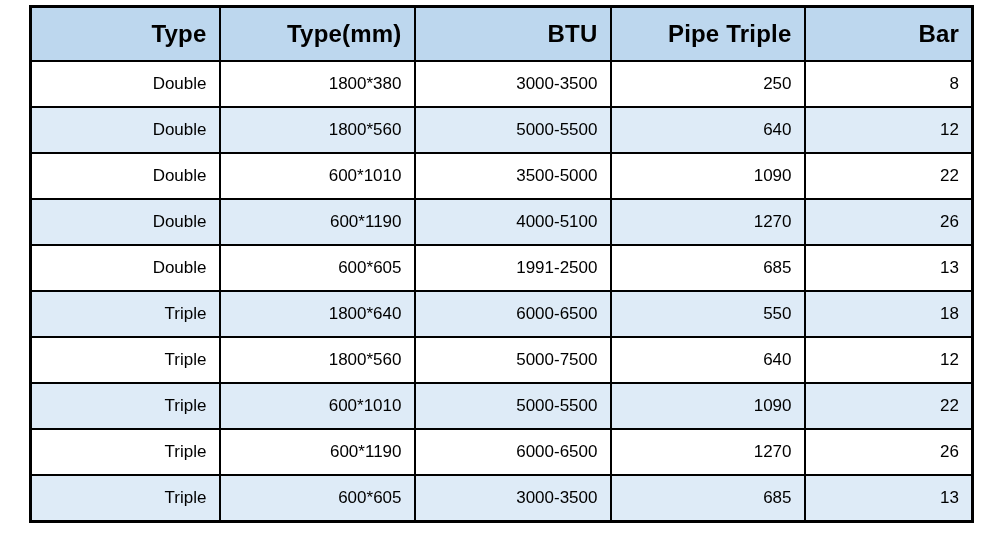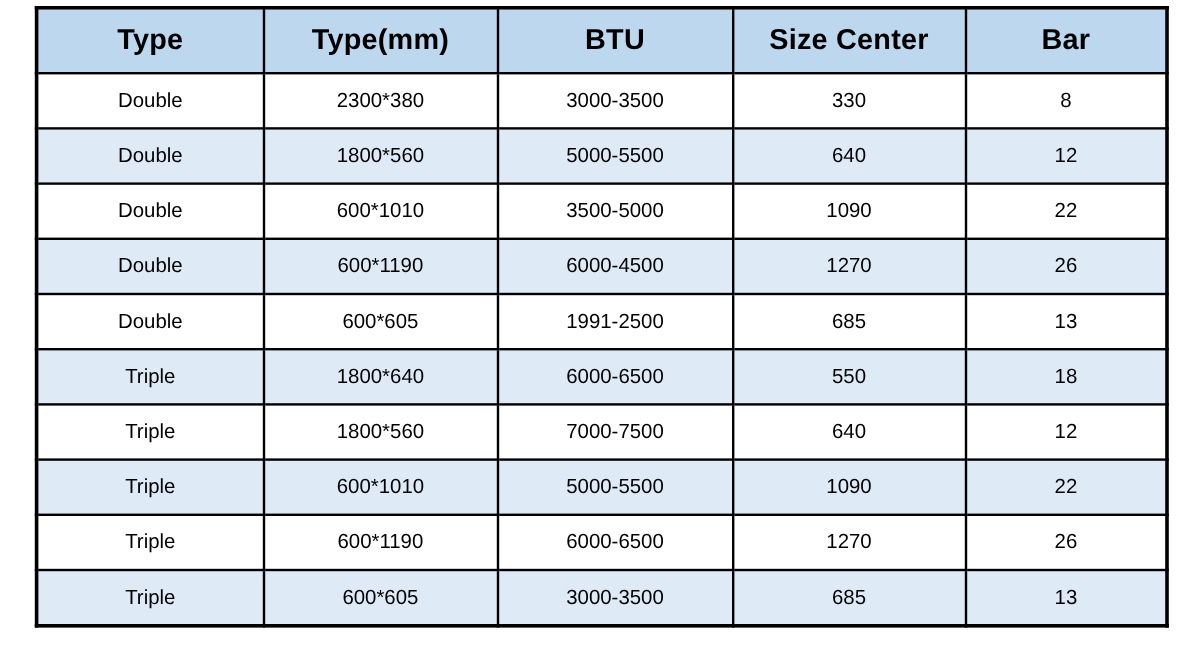--- a/index.html
+++ b/index.html
@@ -19,21 +19,21 @@
     height: 537px;
   }
   table.spec {
     border-collapse: collapse;
     table-layout: fixed;
     width: 942px;
     border: 3px solid #000000;
   }
   table.spec th, table.spec td {
     border: 2px solid #000000;
-    text-align: center;
+    text-align: right;
     vertical-align: middle;
     padding: 12px;
     color: #000000;
     overflow: hidden;
     white-space: nowrap;
   }
   table.spec thead tr {
     height: 48px;
   }
   table.spec th {
@@ -64,71 +64,71 @@
         <col style="width: 195px;">
         <col style="width: 196px;">
         <col style="width: 194px;">
         <col style="width: 168px;">
       </colgroup>
     <thead>
       <tr>
           <th>Type</th>
           <th>Type(mm)</th>
           <th>BTU</th>
-          <th>Size Center</th>
+          <th>Pipe Triple</th>
           <th>Bar</th>
         </tr>
     </thead>
     <tbody>
         <tr>
           <td>Double</td>
-          <td>2300*380</td>
+          <td>1800*380</td>
           <td>3000-3500</td>
-          <td>330</td>
+          <td>250</td>
           <td>8</td>
         </tr>
         <tr>
           <td>Double</td>
           <td>1800*560</td>
           <td>5000-5500</td>
           <td>640</td>
           <td>12</td>
         </tr>
         <tr>
           <td>Double</td>
           <td>600*1010</td>
           <td>3500-5000</td>
           <td>1090</td>
           <td>22</td>
         </tr>
         <tr>
           <td>Double</td>
           <td>600*1190</td>
-          <td>6000-4500</td>
+          <td>4000-5100</td>
           <td>1270</td>
           <td>26</td>
         </tr>
         <tr>
           <td>Double</td>
           <td>600*605</td>
           <td>1991-2500</td>
           <td>685</td>
           <td>13</td>
         </tr>
         <tr>
           <td>Triple</td>
           <td>1800*640</td>
           <td>6000-6500</td>
           <td>550</td>
           <td>18</td>
         </tr>
         <tr>
           <td>Triple</td>
           <td>1800*560</td>
-          <td>7000-7500</td>
+          <td>5000-7500</td>
           <td>640</td>
           <td>12</td>
         </tr>
         <tr>
           <td>Triple</td>
           <td>600*1010</td>
           <td>5000-5500</td>
           <td>1090</td>
           <td>22</td>
         </tr>

